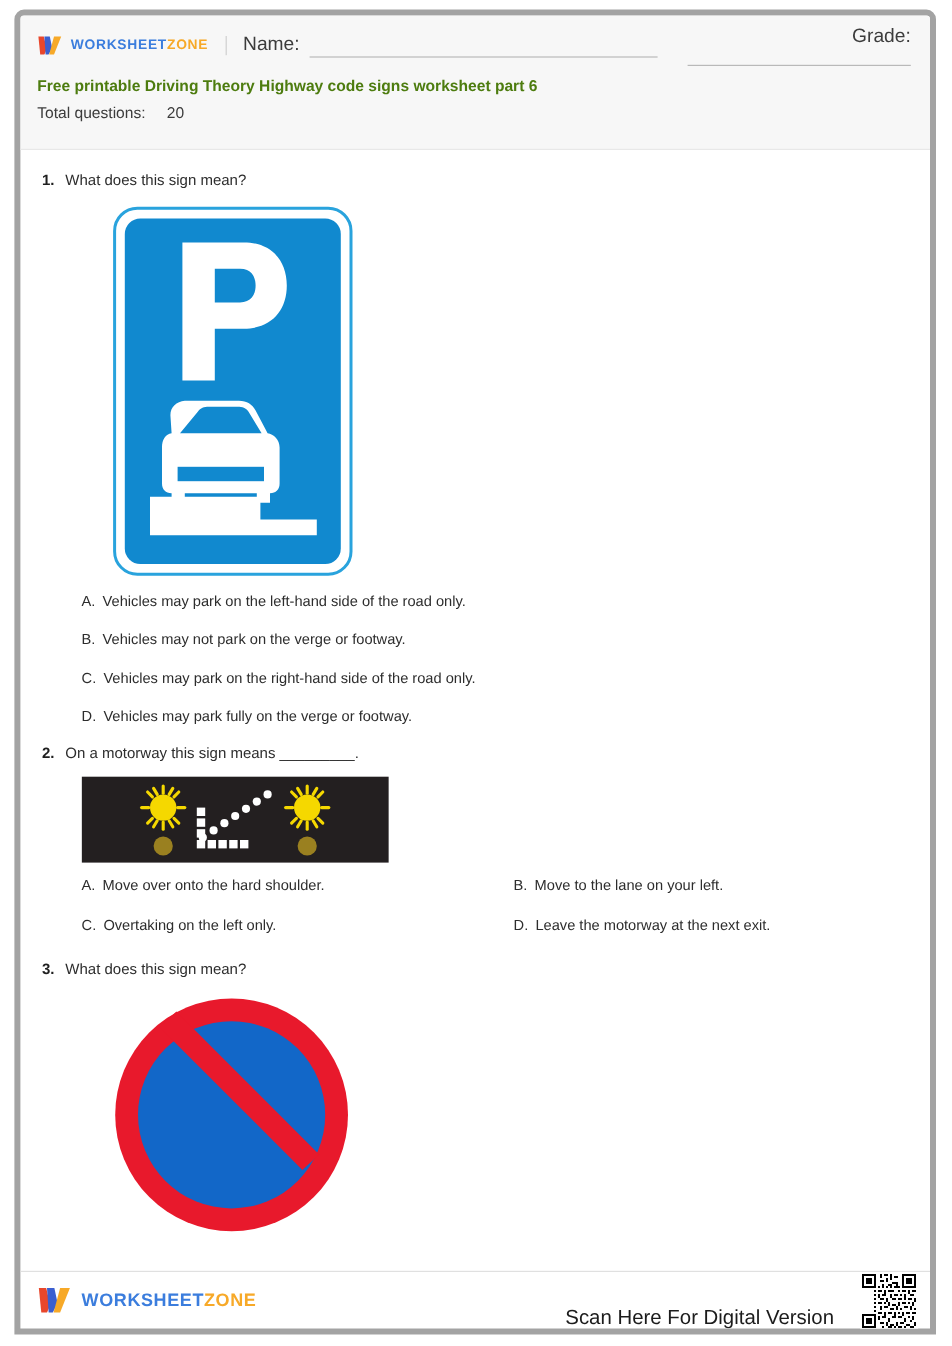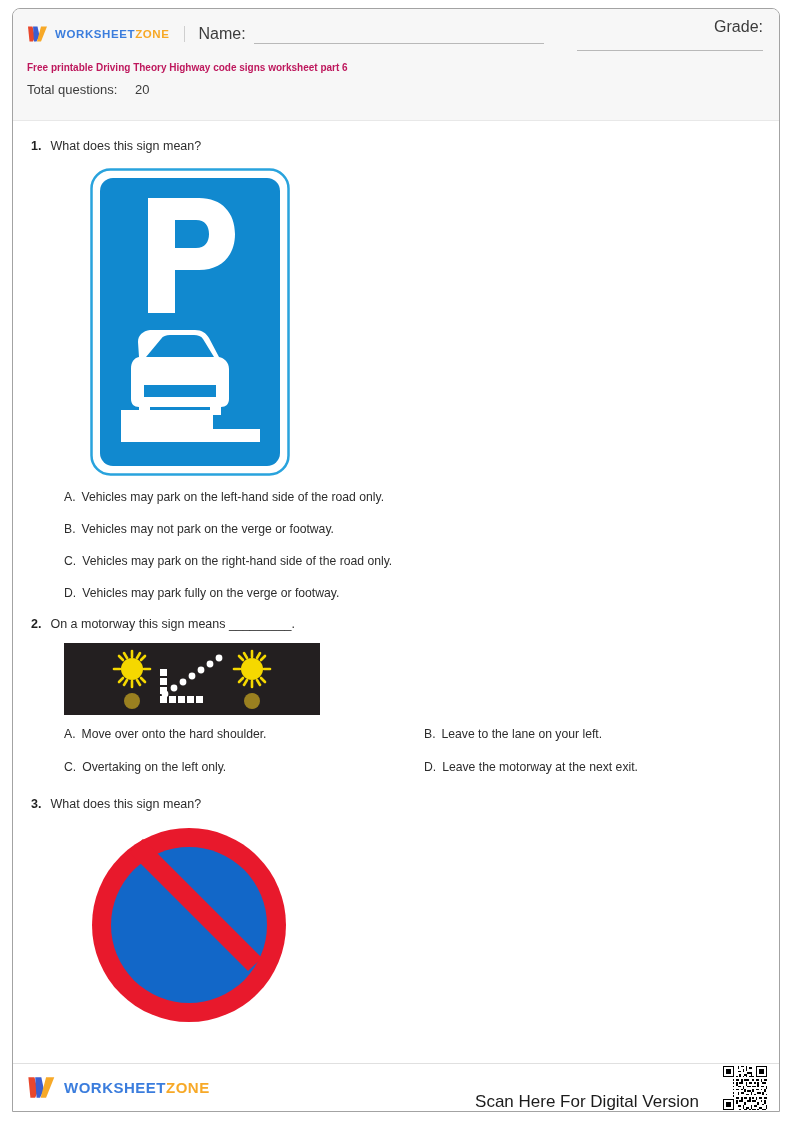--- a/index.html
+++ b/index.html
@@ -16,21 +16,21 @@
     position: relative;
   }
 
   .page {
     position: absolute;
     left: 12px;
     top: 8px;
     width: 768px;
     height: 1104px;
     background: #ffffff;
-    border: 1px solid #a3a3a3;
+    border: 5px solid #a3a3a3;
     border-radius: 8px 8px 0 0;
     box-sizing: border-box;
     overflow: hidden;
   }
 
   
   .header {
     height: 112px;
     background: #f7f7f7;
     border-bottom: 1px solid #e8e8e8;
@@ -77,23 +77,23 @@
     height: 13px;
   }
   .name-line { width: 290px; }
   .grade-line { width: 186px; }
   .field-grade { margin-left: auto; flex-direction: column; }
 
   .header-titles {
     padding: 0 0 0 14px;
   }
   .worksheet-title {
-    font-size: 10px;
+    font-size: 13px;
     font-weight: bold;
-    color: #be185d;
+    color: #4d7c0f;
     line-height: 17px;
   }
   .total-q {
     font-size: 13px;
     color: #3c3c3c;
     margin-top: 6px;
     line-height: 16px;
   }
   .total-q .tq-value { margin-left: 14px; }
 
@@ -349,21 +349,21 @@
         </svg>
       </div>
 
       <div class="options-2col">
         <div class="option">
           <span class="opt-letter">A.</span>
           <span>Move over onto the hard shoulder.</span>
         </div>
         <div class="option">
           <span class="opt-letter">B.</span>
-          <span>Leave to the lane on your left.</span>
+          <span>Move to the lane on your left.</span>
         </div>
         <div class="option">
           <span class="opt-letter">C.</span>
           <span>Overtaking on the left only.</span>
         </div>
         <div class="option">
           <span class="opt-letter">D.</span>
           <span>Leave the motorway at the next exit.</span>
         </div>
       </div>

